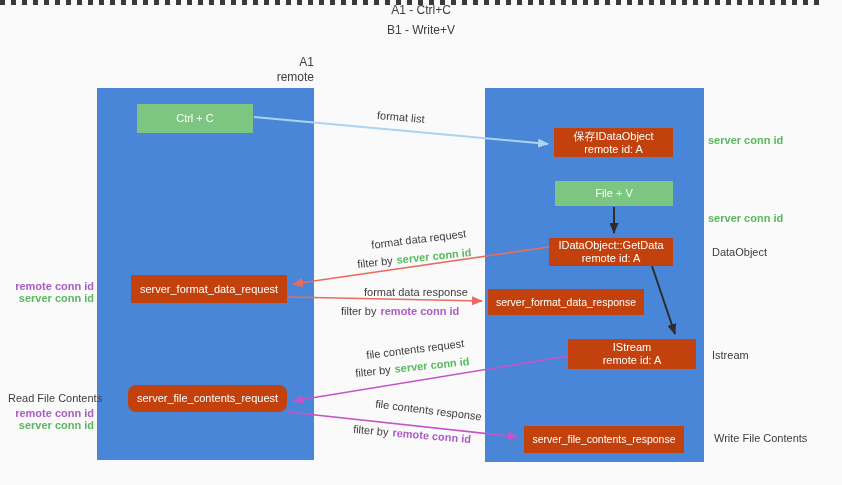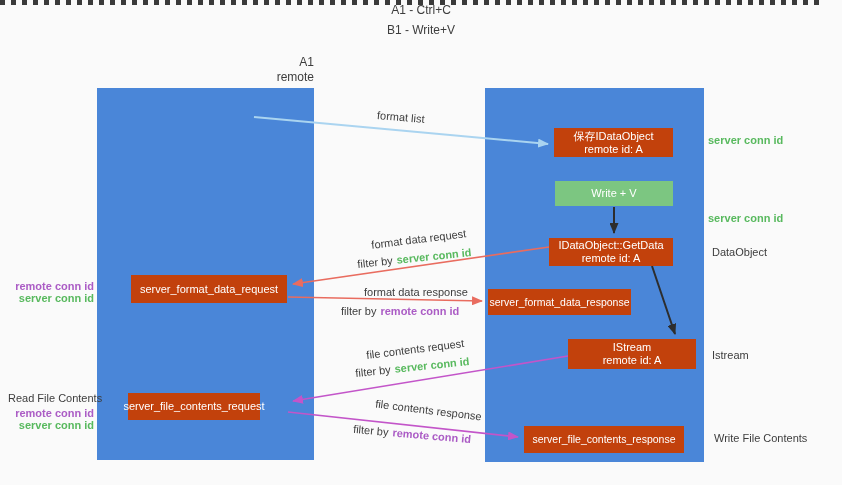--- a/index.html
+++ b/index.html
@@ -72,49 +72,52 @@
     </defs>
     <line x1="254" y1="117" x2="548" y2="144" stroke="#aad4f0" stroke-width="2" marker-end="url(#ah-blue)"></line>
     <line x1="614" y1="207" x2="614" y2="233" stroke="#2d2d2d" stroke-width="2" marker-end="url(#ah-black)"></line>
     <line x1="549" y1="247" x2="293" y2="284" stroke="#e96c5f" stroke-width="1.6" marker-end="url(#ah-red)"></line>
     <line x1="288" y1="297" x2="482" y2="301" stroke="#e96c5f" stroke-width="1.6" marker-end="url(#ah-red)"></line>
     <line x1="652" y1="266" x2="675" y2="334" stroke="#2d2d2d" stroke-width="2" marker-end="url(#ah-black)"></line>
     <line x1="568" y1="356" x2="293" y2="401" stroke="#c355c9" stroke-width="1.6" marker-end="url(#ah-purple)"></line>
     <line x1="288" y1="412" x2="518" y2="437" stroke="#c355c9" stroke-width="1.6" marker-end="url(#ah-purple)"></line>
   </svg>
 
+  <div class="box green" style="left:137px; top:104px; width:116px; height:29px;">
+    <div>Ctrl + C</div>
+  </div>
 
   <div class="box orange" style="left:554px; top:128px; width:119px; height:29px;">
     <div>保存IDataObject</div>
     <div>remote id: A</div>
   </div>
 
   <div class="box green" style="left:555px; top:181px; width:118px; height:25px;">
-    <div>Write + V</div>
+    <div>File + V</div>
   </div>
 
   <div class="box orange" style="left:549px; top:238px; width:124px; height:28px;">
     <div>IDataObject::GetData</div>
     <div>remote id: A</div>
   </div>
 
   <div class="box orange" style="left:131px; top:275px; width:156px; height:28px;">
     <div>server_format_data_request</div>
   </div>
 
-  <div class="box orange" style="left:488px; top:289px; width:143px; height:26px; font-size:10.5px;">
+  <div class="box orange" style="left:488px; top:289px; width:156px; height:26px; font-size:10.5px;">
     <div>server_format_data_response</div>
   </div>
 
   <div class="box orange" style="left:568px; top:339px; width:128px; height:30px;">
     <div>IStream</div>
     <div>remote id: A</div>
   </div>
 
-  <div class="box orange" style="left:128px; top:393px; width:132px; height:27px;">
+  <div class="box orange" style="left:128px; top:385px; width:159px; height:27px;border-radius:8px;">
     <div>server_file_contents_request</div>
   </div>
 
   <div class="box orange" style="left:524px; top:426px; width:160px; height:27px; font-size:10.5px;">
     <div>server_file_contents_response</div>
   </div>
 
   <div class="flabel" style="left:377px; top:111px; transform:rotate(5deg);">format list</div>
 
   <div class="flabel" style="left:371px; top:233px; transform:rotate(-7deg);">format data request</div>

